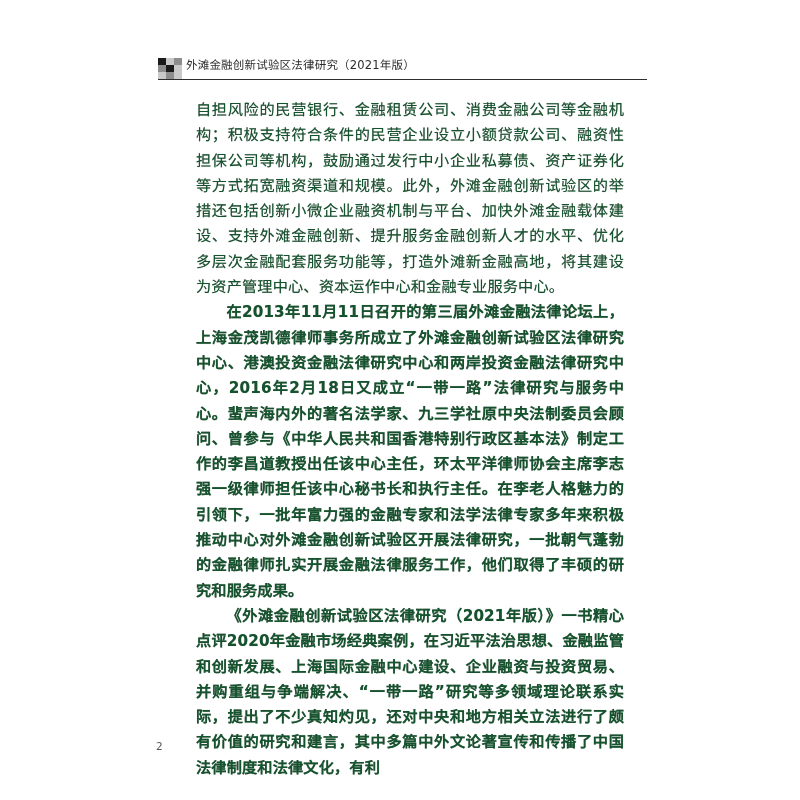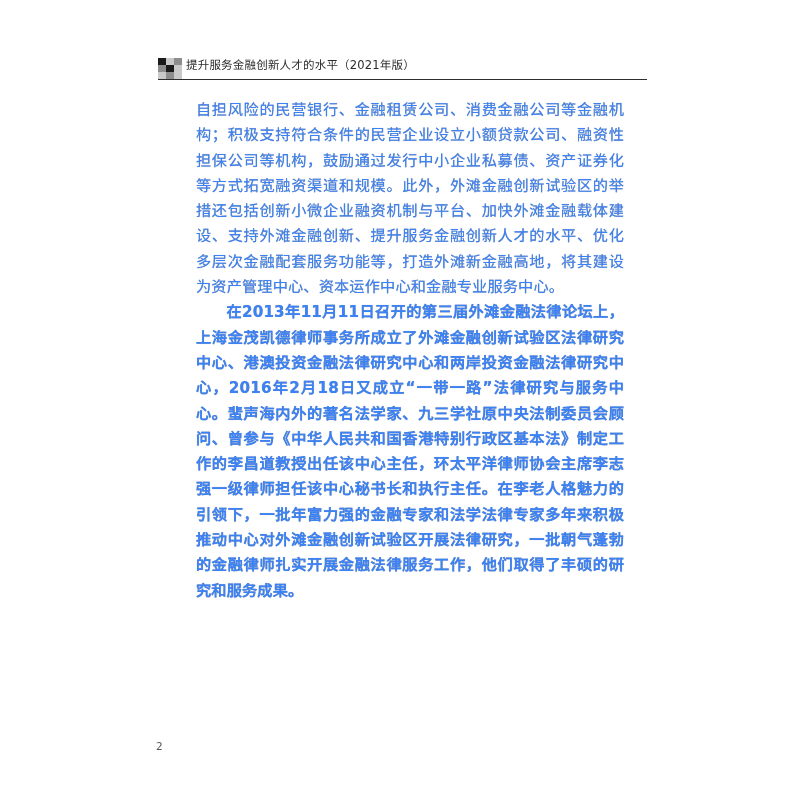--- a/index.html
+++ b/index.html
@@ -72,21 +72,21 @@
   #body-block {
     position: absolute;
     left: 196px;
     top: 98px;
     width: 428px;
   }
 
   .para {
     margin: 0;
     padding: 0;
-    color: #3b82f6;
+    color: #14532d;
     font-family: "DejaVu Sans", sans-serif;
     font-size: 15.2px;
     line-height: 25.3px;
     letter-spacing: 0.15px;
     text-align: justify;
     text-justify: inter-character;
     word-break: break-all;
     text-shadow: 0 0 0.7px rgba(0,0,0,0.45);
   }
 
@@ -115,25 +115,26 @@
       <span class="orn-cell c-dark" style="left:0px;  top:0px;"></span>
       <span class="orn-cell c-light" style="left:8px;  top:0px;"></span>
       <span class="orn-cell c-mid" style="left:16px; top:0px;"></span>
       <span class="orn-cell c-mid" style="left:0px;  top:7px;"></span>
       <span class="orn-cell c-dark" style="left:8px;  top:7px;"></span>
       <span class="orn-cell c-light" style="left:16px; top:7px;"></span>
       <span class="orn-cell c-light" style="left:0px;  top:14px;"></span>
       <span class="orn-cell c-mid" style="left:8px;  top:14px;"></span>
       <span class="orn-cell c-light" style="left:16px; top:14px;"></span>
     </div>
-    <div id="header-title">提升服务金融创新人才的水平（2021年版）</div>
+    <div id="header-title">外滩金融创新试验区法律研究（2021年版）</div>
   </div>
 
   <div id="header-rule"></div>
 
   <div id="body-block">
     <p class="para">自担风险的民营银行、金融租赁公司、消费金融公司等金融机构；积极支持符合条件的民营企业设立小额贷款公司、融资性担保公司等机构，鼓励通过发行中小企业私募债、资产证券化等方式拓宽融资渠道和规模。此外，外滩金融创新试验区的举措还包括创新小微企业融资机制与平台、加快外滩金融载体建设、支持外滩金融创新、提升服务金融创新人才的水平、优化多层次金融配套服务功能等，打造外滩新金融高地，将其建设为资产管理中心、资本运作中心和金融专业服务中心。</p>
     <p class="para indent">在2013年11月11日召开的第三届外滩金融法律论坛上，上海金茂凯德律师事务所成立了外滩金融创新试验区法律研究中心、港澳投资金融法律研究中心和两岸投资金融法律研究中心，2016年2月18日又成立“一带一路”法律研究与服务中心。蜚声海内外的著名法学家、九三学社原中央法制委员会顾问、曾参与《中华人民共和国香港特别行政区基本法》制定工作的李昌道教授出任该中心主任，环太平洋律师协会主席李志强一级律师担任该中心秘书长和执行主任。在李老人格魅力的引领下，一批年富力强的金融专家和法学法律专家多年来积极推动中心对外滩金融创新试验区开展法律研究，一批朝气蓬勃的金融律师扎实开展金融法律服务工作，他们取得了丰硕的研究和服务成果。</p>
+    <p class="para indent">《外滩金融创新试验区法律研究（2021年版）》一书精心点评2020年金融市场经典案例，在习近平法治思想、金融监管和创新发展、上海国际金融中心建设、企业融资与投资贸易、并购重组与争端解决、“一带一路”研究等多领域理论联系实际，提出了不少真知灼见，还对中央和地方相关立法进行了颇有价值的研究和建言，其中多篇中外文论著宣传和传播了中国法律制度和法律文化，有利</p>
   </div>
 
   <div id="folio">2</div>
 
 </div>
 
 </body></html>

